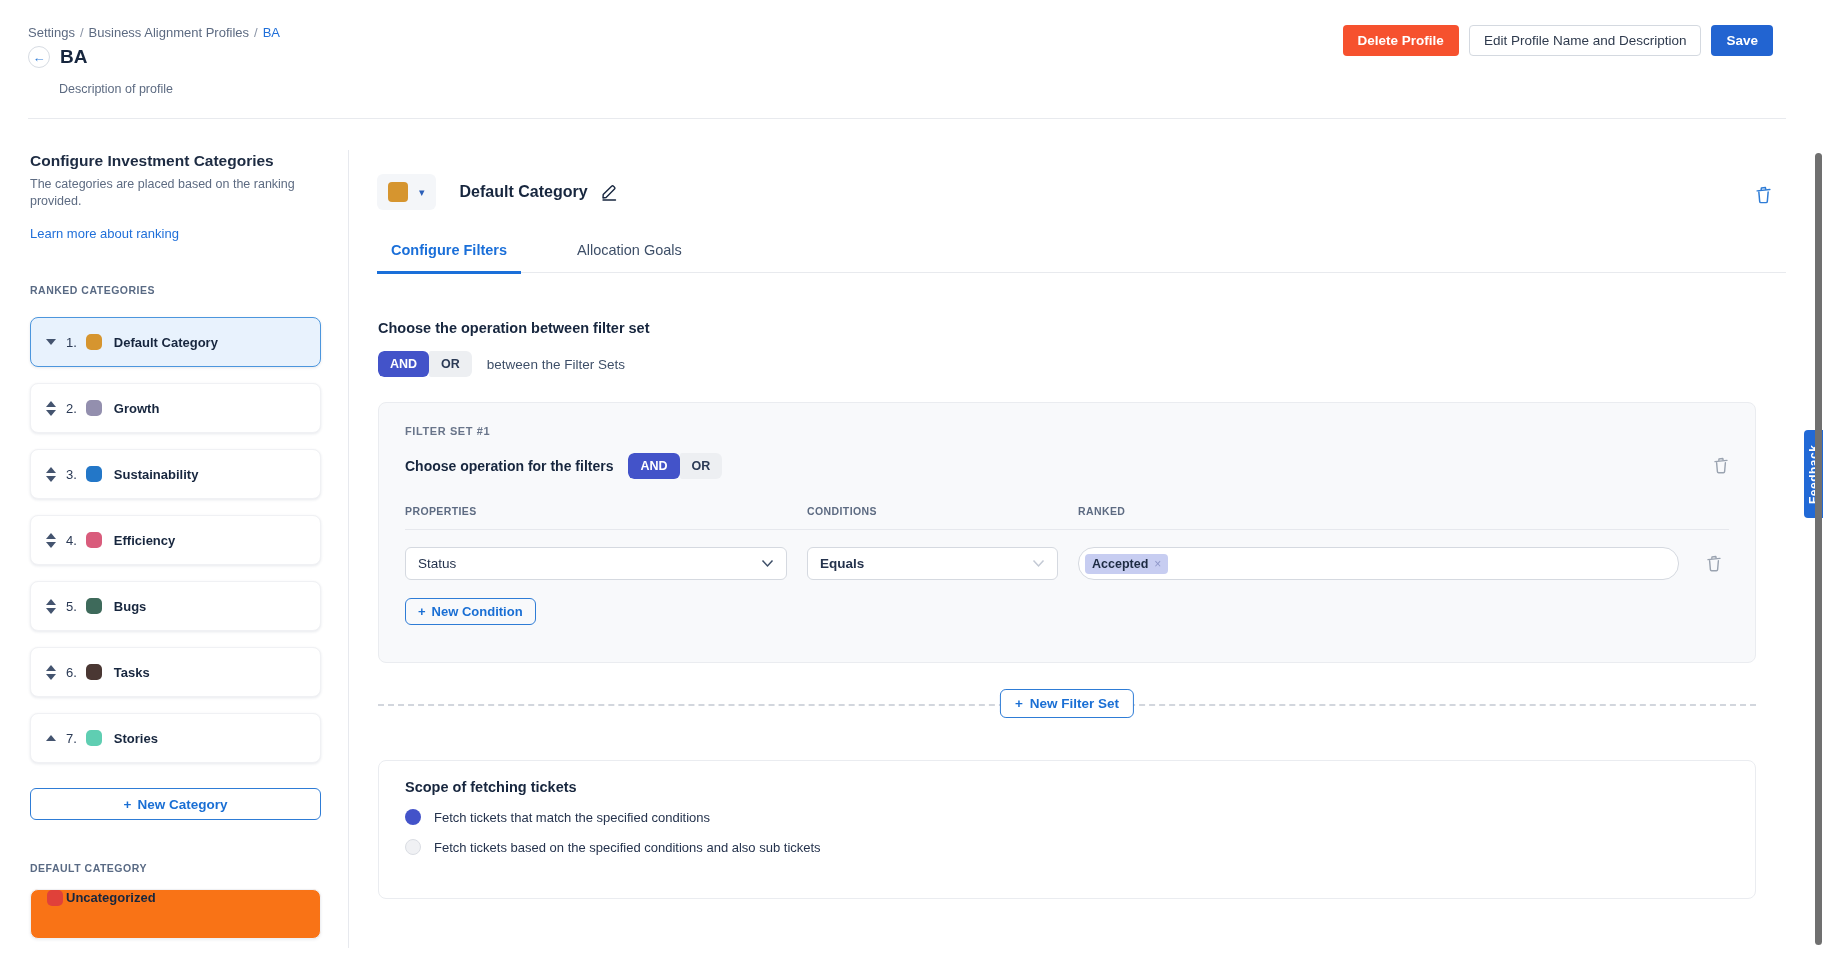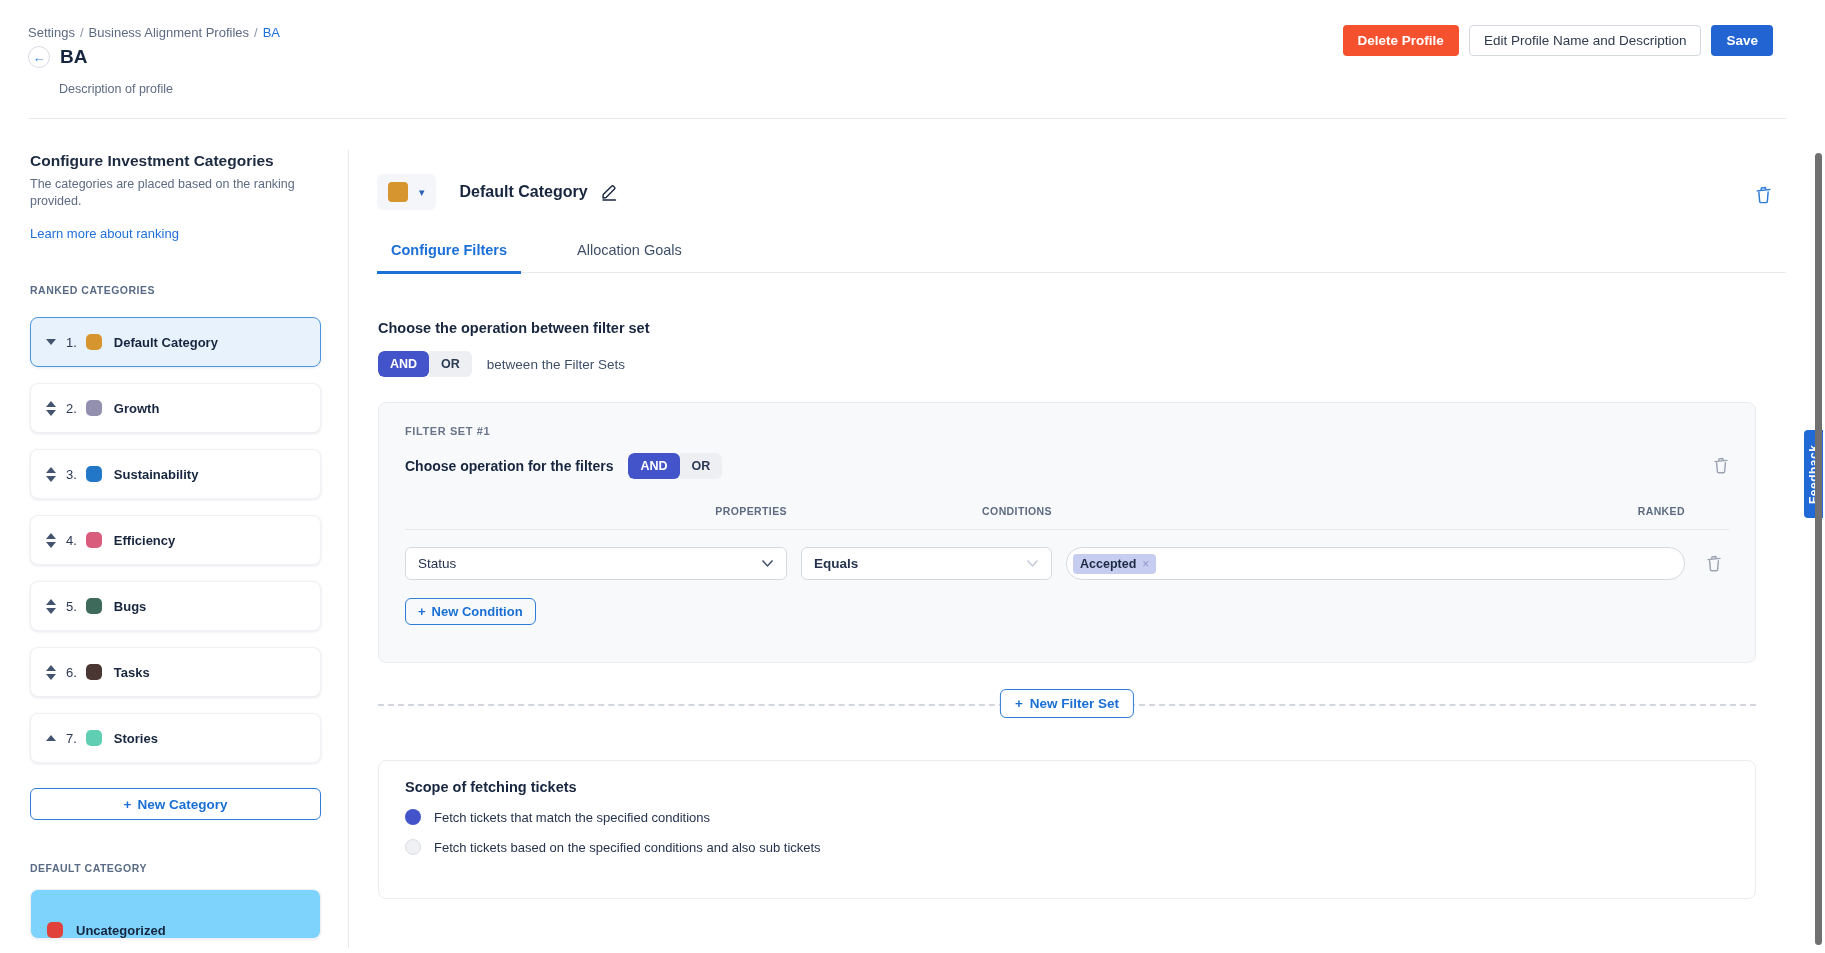--- a/index.html
+++ b/index.html
@@ -42,23 +42,23 @@
   .tri-up { width:0; height:0; border-left:5px solid transparent; border-right:5px solid transparent;
     border-bottom:6px solid #44546f; cursor:pointer; }
   .tri-down { width:0; height:0; border-left:5px solid transparent; border-right:5px solid transparent;
     border-top:6px solid #44546f; cursor:pointer; }
   .rank { font-size:13px; color:#2b3a55; }
   .swatch { width:16px; height:16px; border-radius:5px; flex:none; }
   .cat-name { font-size:13px; font-weight:bold; color:#17263e; margin-left:3px; }
   .new-cat-btn { margin-top:25px; width:100%; height:32px; background:#fff;
     border:1px solid #2e7cd6; border-radius:6px; color:#1a6fd4; font-size:13.5px;
     font-weight:bold; display:flex; align-items:center; justify-content:center; gap:6px; cursor:pointer; }
-  .uncat-card { margin-top:15px; height:50px; background:#7dd3fc; border:1px solid #f0f1f4;
+  .uncat-card { margin-top:15px; height:50px; background:#f97316; border:1px solid #f0f1f4;
     border-radius:8px; box-shadow:0 1px 3px rgba(23,43,77,.08); display:flex;
-    align-items:flex-end; padding:0 16px; gap:10px; cursor:pointer; }
+    align-items:flex-start; padding:0 16px; cursor:pointer; }
   .v-divider { left:348px; top:150px; width:1px; height:798px; background:#e7e9ee; }
 
   
   .main { left:377px; top:160px; width:1409px; height:793px; }
   .picker-row { left:0; top:14px; display:flex; align-items:center; }
   .color-picker { background:#f4f6f9; border-radius:6px; padding:8px 11px;
     display:flex; align-items:center; gap:11px; cursor:pointer; }
   .picker-swatch { width:20px; height:20px; border-radius:4px; }
   .caret { font-size:11px; color:#2b5fb8; }
   .cat-title { margin-left:24px; font-size:16px; font-weight:bold; color:#17263e; }
@@ -78,21 +78,21 @@
   .seg.on { background:#4353c9; color:#fff; border-radius:6px; }
   .seg.off { background:#edeff2; color:#2b3a55; border-radius:2px; }
   .op-suffix { font-size:13.5px; color:#3e4f68; }
 
   .filter-panel { left:1px; top:242px; width:1378px; height:261px; background:#f8f9fb;
     border:1px solid #eaecf0; border-radius:8px; padding:22px 26px; }
   .fs-label { font-size:11px; font-weight:bold; letter-spacing:.6px; color:#69758a; }
   .fs-op-row { margin-top:16px; display:flex; align-items:center; gap:15px; }
   .fs-op-heading { font-size:14px; font-weight:bold; color:#17263e; }
   .fs-trash { position:absolute; top:54px; right:26px; }
-  .grid { display:grid; grid-template-columns:382px 251px 1fr 30px; column-gap:14px; align-items:center;text-align:right; }
+  .grid { display:grid; grid-template-columns:382px 251px 1fr 30px; column-gap:20px; align-items:center; }
   .col-headers { margin-top:26px; font-size:10.5px; font-weight:bold; letter-spacing:.4px; color:#5d6b82; }
   .fs-divider { margin-top:12px; height:1px; background:#e6e8ed; }
   .cond-row { margin-top:17px; }
   .select { height:33px; background:#fff; border:1px solid #d5d9e0; border-radius:6px;
     display:flex; align-items:center; justify-content:space-between; padding:0 12px;
     font-size:13.5px; color:#25334d; cursor:pointer; }
   .select .chev { display:flex; color:#3e4f68; }
   .select .chev.light { color:#c3c9d4; }
   .select.semibold { font-weight:bold; }
   .value-input { height:33px; background:#fff; border:1px solid #d5d9e0; border-radius:16px;

